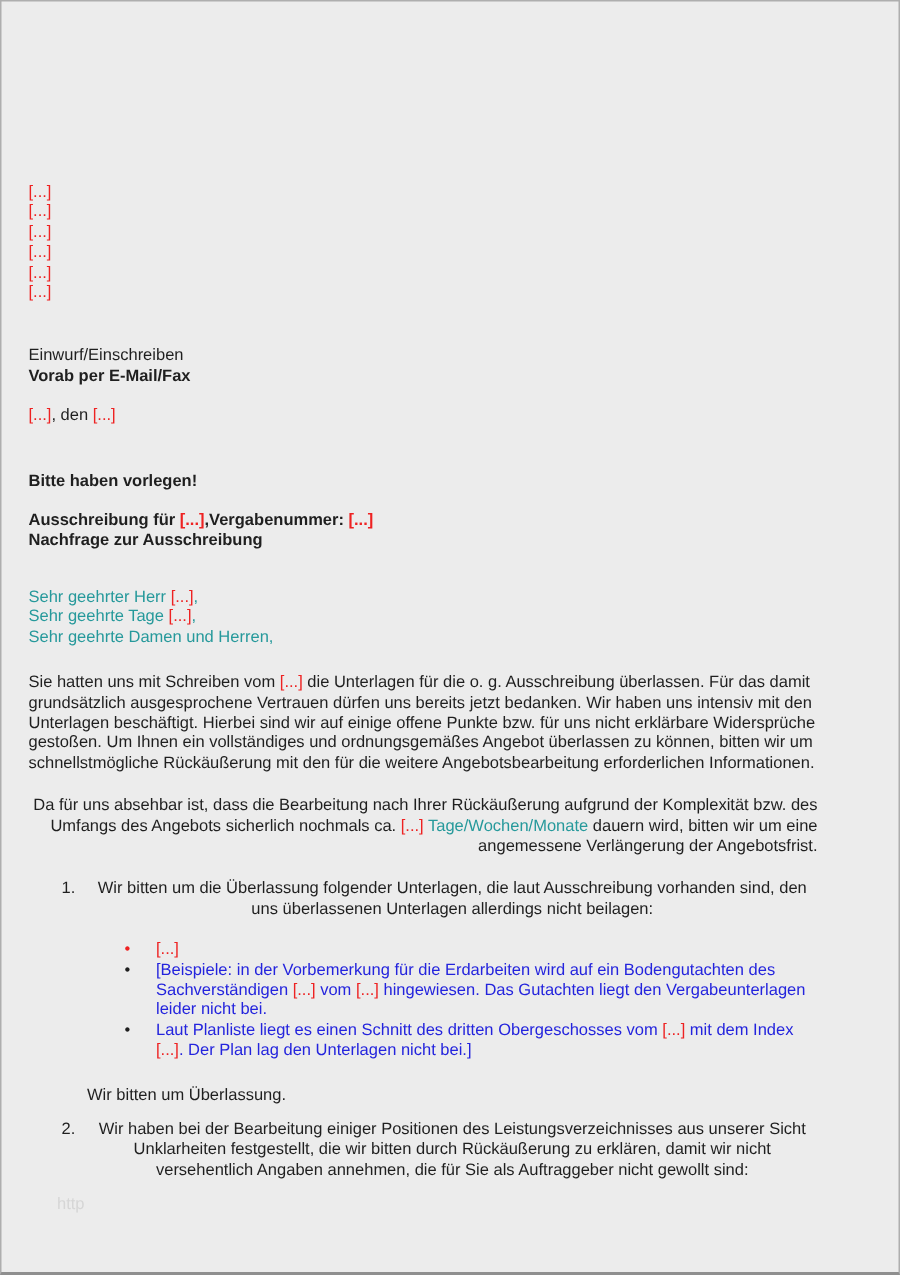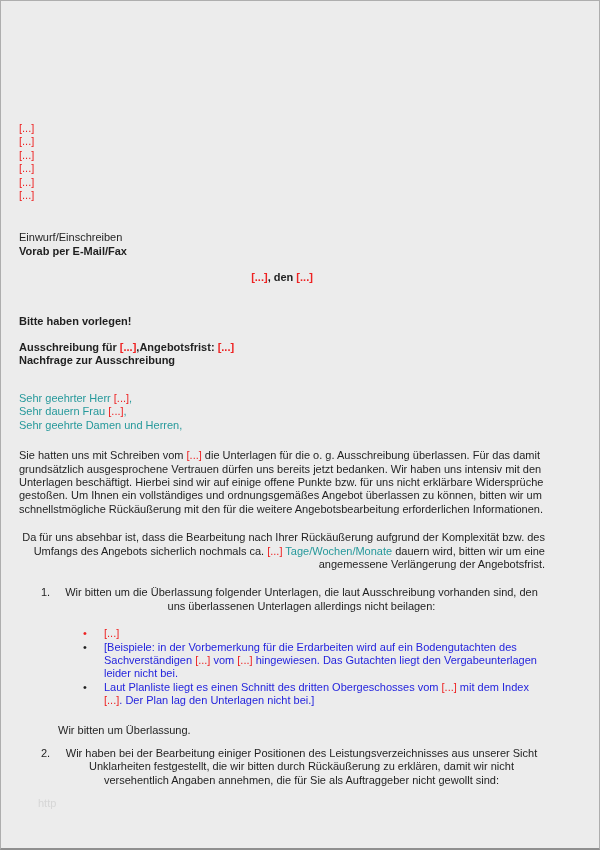--- a/index.html
+++ b/index.html
@@ -8,21 +8,21 @@
     background:#ececec;
     border:1px solid #aeaeae;border-bottom:2px solid #8f8f8f;
     overflow:hidden;position:relative;
     font-family:"Liberation Sans", sans-serif;
     font-size:11px;line-height:13.4px;color:#1f1f1f;
   }
   .content{padding:0 54px 0 18px;}
   .recipient{margin-top:121px;}
   .delivery{margin-top:29px;}
   .delivery .bold-line{font-weight:bold;}
-  .date-line{margin-top:13px;text-align:center;font-weight:bold;}
+  .date-line{margin-top:13px;text-align:left;font-weight:normal;}
   .urgency{margin-top:30px;font-weight:bold;}
   .subject{margin-top:13px;font-weight:bold;}
   .salutation{margin-top:24px;}
   .para1{margin-top:17px;}
   .para2{margin-top:15px;text-align:right;}
   .olist{margin-top:15px;}
   .oitem{display:flex;margin-left:22px;}
   .onum{width:17px;flex:none;}
   .otext{flex:1;text-align:center;}
   .bullets{margin-top:14px;}
@@ -50,27 +50,27 @@
     <div class="delivery">
       <div>Einwurf/Einschreiben</div>
       <div class="bold-line">Vorab per E-Mail/Fax</div>
     </div>
 
     <div class="date-line"><span style="color: rgb(238, 34, 34);">[...]</span><span style="color: rgb(31, 31, 31);">, den </span><span style="color: rgb(238, 34, 34);">[...]</span></div>
 
     <div class="urgency">Bitte haben vorlegen!</div>
 
     <div class="subject">
-      <div><span style="color: rgb(31, 31, 31); margin-top: 40px;">Ausschreibung für </span><span style="color: rgb(238, 34, 34);">[...]</span><span style="color: rgb(31, 31, 31);">,Angebotsfrist: </span><span style="color: rgb(238, 34, 34);">[...]</span></div>
+      <div><span style="color: rgb(31, 31, 31); margin-top: 40px;">Ausschreibung für </span><span style="color: rgb(238, 34, 34);">[...]</span><span style="color: rgb(31, 31, 31);">,Vergabenummer: </span><span style="color: rgb(238, 34, 34);">[...]</span></div>
       <div>Nachfrage zur Ausschreibung</div>
     </div>
 
     <div class="salutation">
       <div><span style="color: rgb(38, 153, 155);">Sehr geehrter Herr </span><span style="color: rgb(238, 34, 34);">[...]</span><span style="color: rgb(38, 153, 155);">,</span></div>
-      <div><span style="color: rgb(38, 153, 155);">Sehr dauern Frau </span><span style="color: rgb(238, 34, 34);">[...]</span><span style="color: rgb(38, 153, 155);">,</span></div>
+      <div><span style="color: rgb(38, 153, 155);">Sehr geehrte Tage </span><span style="color: rgb(238, 34, 34);">[...]</span><span style="color: rgb(38, 153, 155);">,</span></div>
       <div><span style="color: rgb(38, 153, 155);">Sehr geehrte Damen und Herren,</span></div>
     </div>
 
     <div class="para1"><span style="color: rgb(31, 31, 31);">Sie hatten uns mit Schreiben vom </span><span style="color: rgb(238, 34, 34);">[...]</span><span style="color: rgb(31, 31, 31);"> die Unterlagen für die o. g. Ausschreibung überlassen. Für das damit grundsätzlich ausgesprochene Vertrauen dürfen uns bereits jetzt bedanken. Wir haben uns intensiv mit den Unterlagen beschäftigt. Hierbei sind wir auf einige offene Punkte bzw. für uns nicht erklärbare Widersprüche gestoßen. Um Ihnen ein vollständiges und ordnungsgemäßes Angebot überlassen zu können, bitten wir um schnellstmögliche Rückäußerung mit den für die weitere Angebotsbearbeitung erforderlichen Informationen.</span></div>
 
     <div class="para2"><span style="color: rgb(31, 31, 31);">Da für uns absehbar ist, dass die Bearbeitung nach Ihrer Rückäußerung aufgrund der Komplexität bzw. des Umfangs des Angebots sicherlich nochmals ca. </span><span style="color: rgb(238, 34, 34);">[...]</span><span style="color: rgb(31, 31, 31);"> </span><span style="color: rgb(38, 153, 155);">Tage/Wochen/Monate</span><span style="color: rgb(31, 31, 31);"> dauern wird, bitten wir um eine angemessene Verlängerung der Angebotsfrist.</span></div>
 
     <div class="olist">
 
       <div class="oitem">

